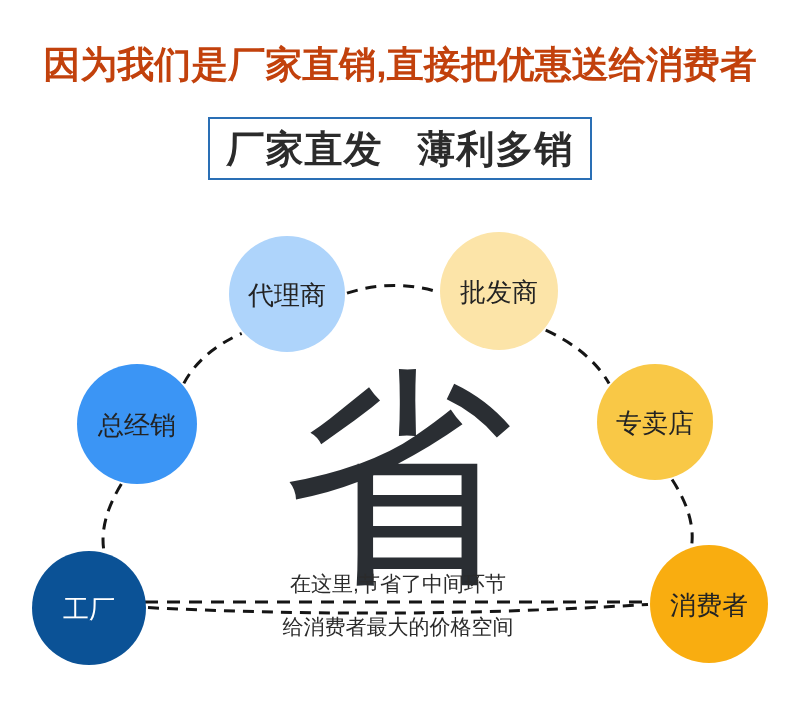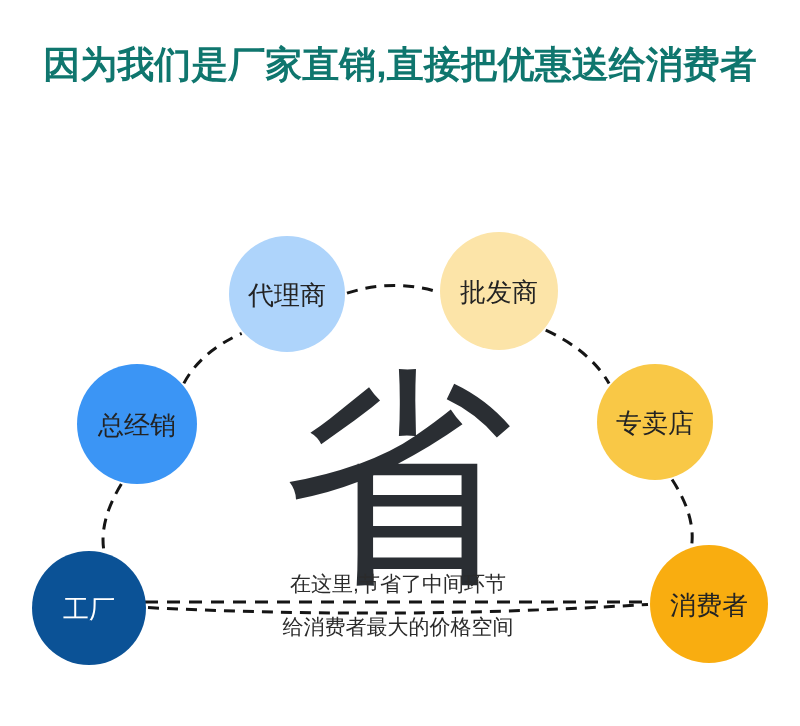--- a/index.html
+++ b/index.html
@@ -18,21 +18,21 @@
 
   
   .headline {
     position: absolute;
     left: 0; top: 40px;
     width: 800px;
     text-align: center;
     font-size: 37px;
     font-weight: 700;
     letter-spacing: 0px;
-    color: #0f766e;
+    color: #c2410c;
     white-space: nowrap;
   }
 
   
   .title-box {
     position: absolute;
     left: 208px; top: 117px;
     width: 384px; height: 63px;
     border: 2px solid #2a6fb5;
     background: #ffffff;
@@ -90,20 +90,27 @@
     fill: #2b2b2b;
   }
 </style>
 </head>
 <body>
 
 <div id="page">
 
   <div class="headline">因为我们是厂家直销,直接把优惠送给消费者</div>
 
+  <div class="title-box">
+    <div class="title-box-text">
+      <span>厂家直发</span>
+      <span class="gap"></span>
+      <span>薄利多销</span>
+    </div>
+  </div>
 
 
   <div class="diagram">
     <svg width="800" height="480" viewBox="0 0 800 480" xmlns="http://www.w3.org/2000/svg">
 
       <text class="center-char" x="398" y="336" text-anchor="middle">省</text>
 
       <g id="links">
           <path d="M 346.99399342612355 71.15102839491334 Q 392.01144150154926 56.515603729860075 438.00610668344103 69.8631211318381" fill="none" stroke="#151515" stroke-width="3" stroke-dasharray="11 8"></path>
           <path d="M 183.8527231329687 161.3943066180938 Q 200.20761095617624 130.1365482746648 241.65865503261094 111.29583230507052" fill="none" stroke="#151515" stroke-width="3" stroke-dasharray="11 8"></path>

